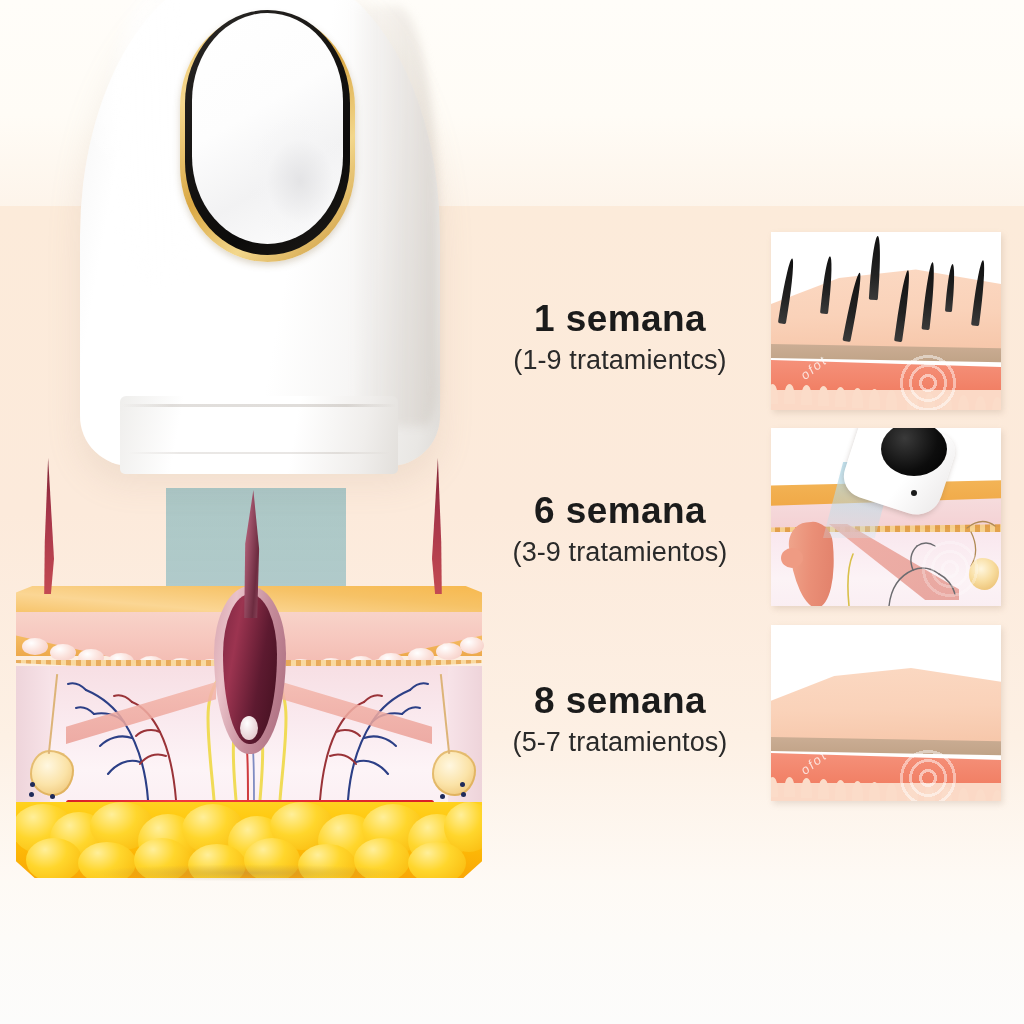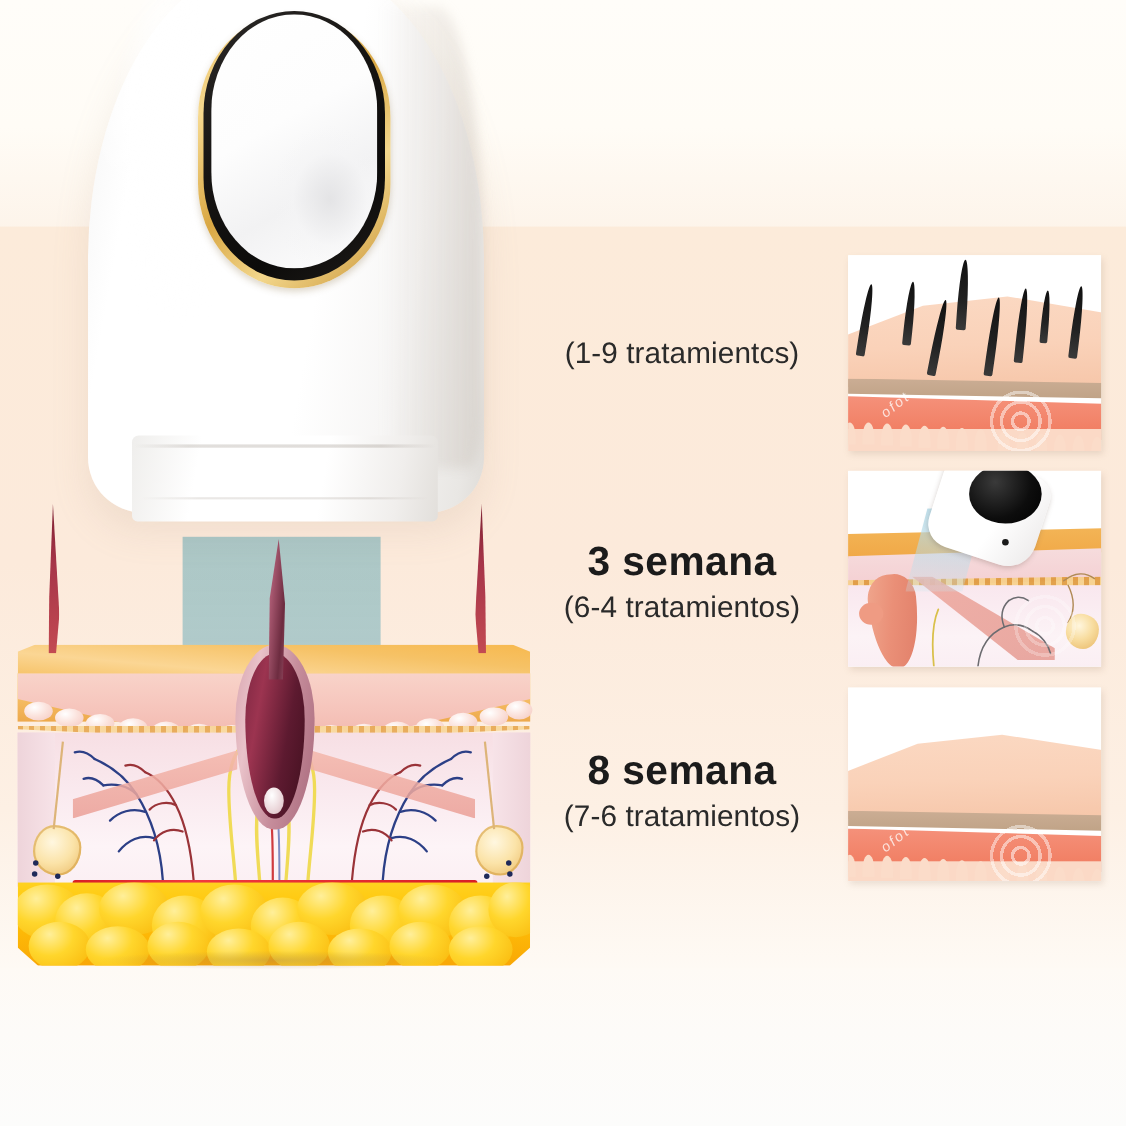--- a/index.html
+++ b/index.html
@@ -447,24 +447,25 @@
         <span class="tooth" style="left:191px;top:13px;width:11px;height:20px;"></span>
         <span class="tooth" style="left:208px;top:14px;width:11px;height:20px;"></span>
         <span class="tooth" style="left:225px;top:15px;width:11px;height:20px;"></span>
       </div>
       <div class="wm" style="left:128px;top:124px;"></div>
       <div class="wm-txt" style="left:28px;top:130px;">ofot</div>
     </div>
   </div>
 
   <div class="tblock b1">
+    <div class="t-title">1 semana</div>
     <div class="t-sub">(1-9 tratamientcs)</div>
   </div>
   <div class="tblock b2">
-    <div class="t-title">3 semana</div>
-    <div class="t-sub">(6-4 tratamientos)</div>
+    <div class="t-title">6 semana</div>
+    <div class="t-sub">(3-9 tratamientos)</div>
   </div>
   <div class="tblock b3">
     <div class="t-title">8 semana</div>
-    <div class="t-sub">(7-6 tratamientos)</div>
+    <div class="t-sub">(5-7 tratamientos)</div>
   </div>
 
 </div>
 
 </body></html>

